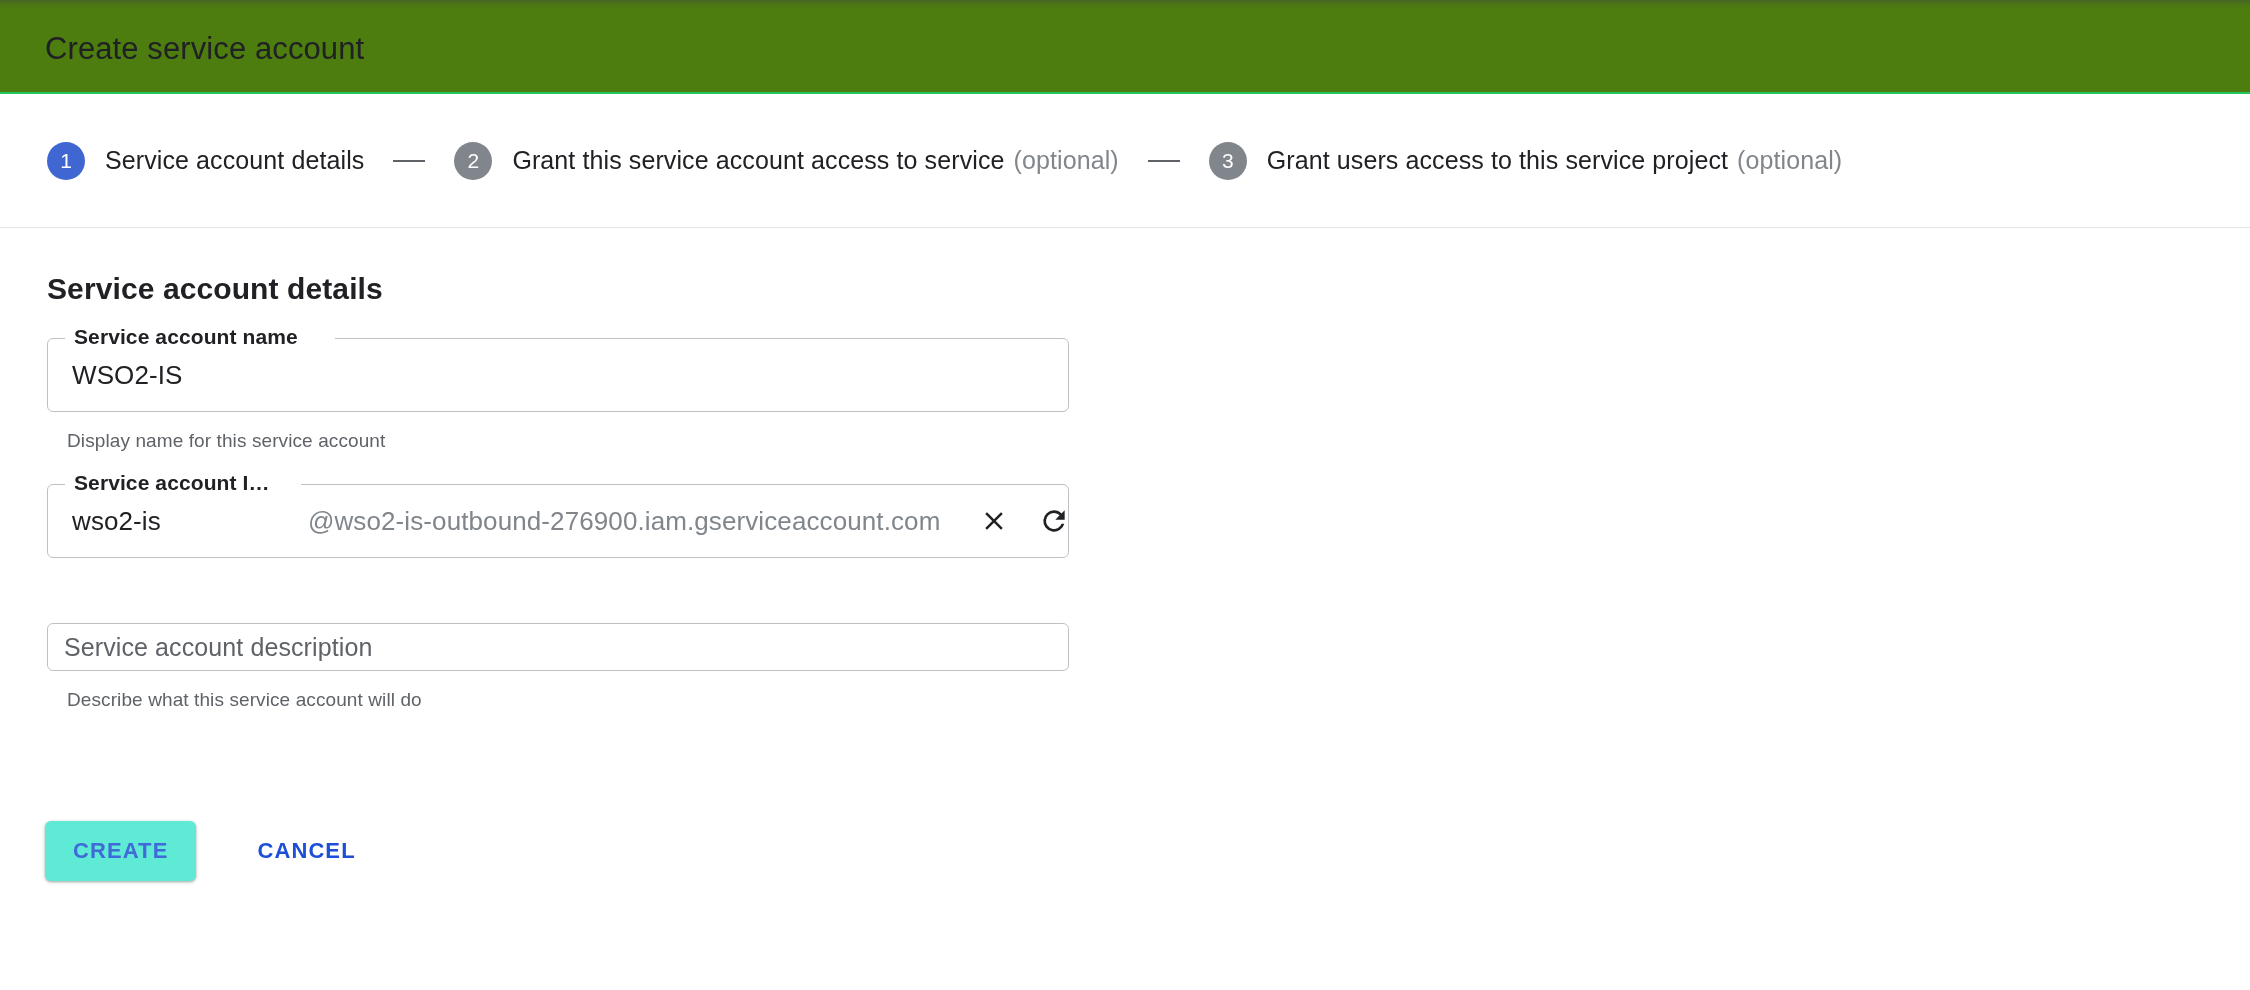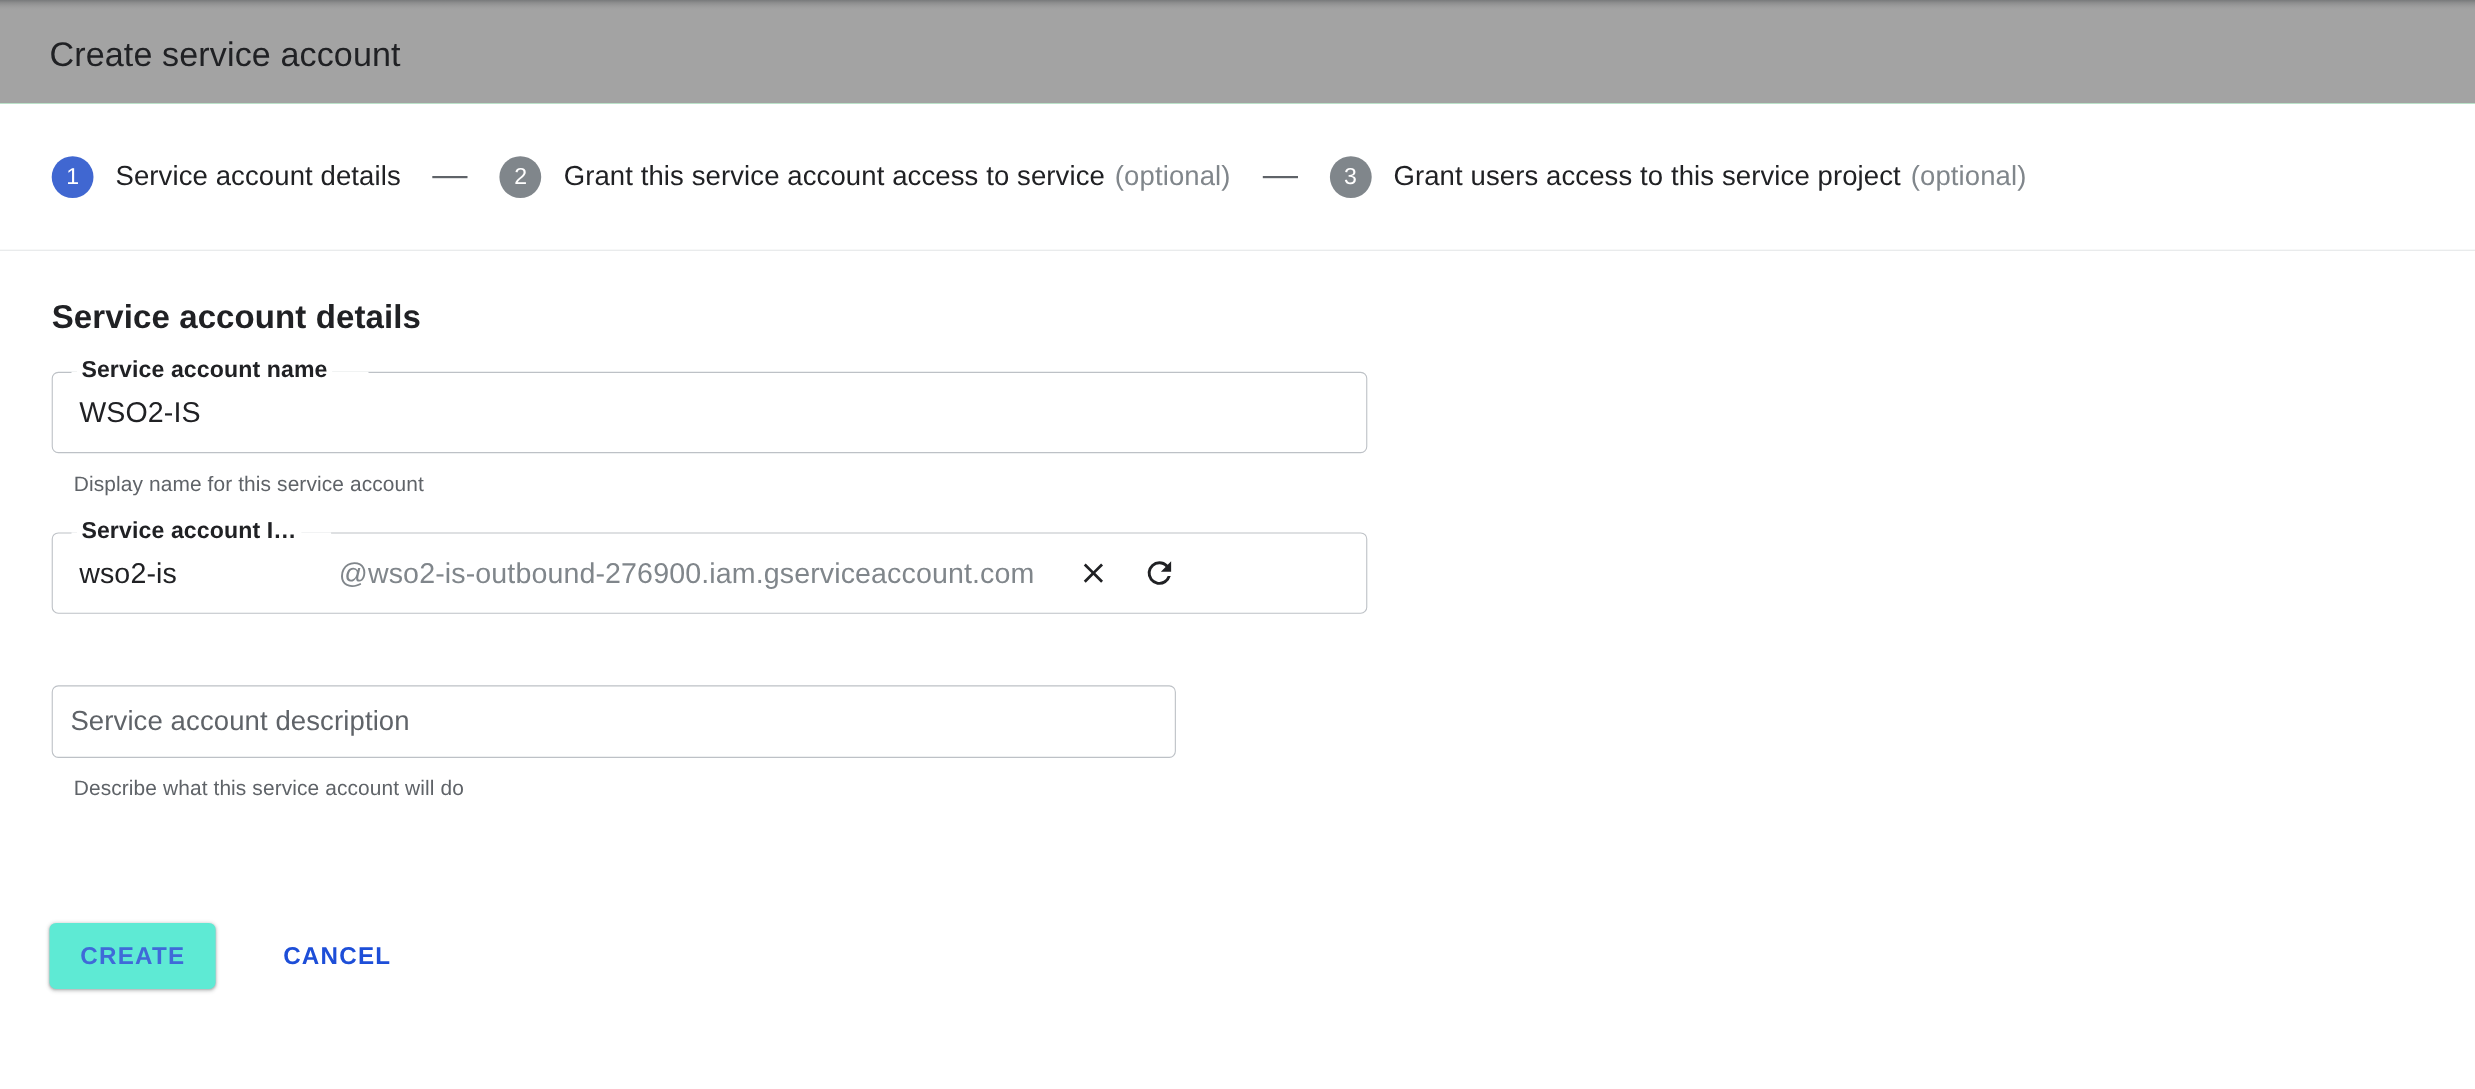--- a/index.html
+++ b/index.html
@@ -34,22 +34,22 @@
     pointer-events: none;
     z-index: 30;
   }
 
   
   .dialog-header {
     position: absolute;
     top: 0; left: 0;
     width: 2250px;
     height: 96px;
-    background: #a3a3a3;
-    border-bottom: 2px solid #22c55e;
+    background: #4d7c0f;
+    border-bottom: 4px solid #22c55e;
     display: flex;
     align-items: center;
   }
   .dialog-title {
     margin-left: 45px;
     font-size: 31px;
     font-weight: 400;
     letter-spacing: 0.1px;
     color: #202124;
     line-height: 1;
@@ -128,21 +128,21 @@
     margin: 0;
     padding-top: 45px;
     line-height: 1;
   }
 
   
   .field-wrap { margin-top: 34px; }
 
   .outlined-field {
     position: relative;
-    width: 1196px;
+    width: 1022px;
     height: 74px;
     border: 1px solid #bdc1c6;
     border-radius: 6px;
     background: #ffffff;
     display: flex;
     align-items: center;
     padding: 0 24px;
   }
   .outlined-field.notched::before {
     
@@ -227,21 +227,21 @@
     font-size: 19px;
     color: #5f6368;
     letter-spacing: 0.1px;
     margin-top: 19px;
     margin-left: 20px;
     line-height: 1;
   }
 
   .desc-field {
     width: 1022px;
-    height: 66px;
+    height: 48px;
     border: 1px solid #bdc1c6;
     border-radius: 6px;
     background: #ffffff;
     display: flex;
     align-items: center;
     padding: 0 16px;
   }
   .desc-field .field-input { font-size: 25px; }
 
   .spacer-desc { margin-top: 65px; }

